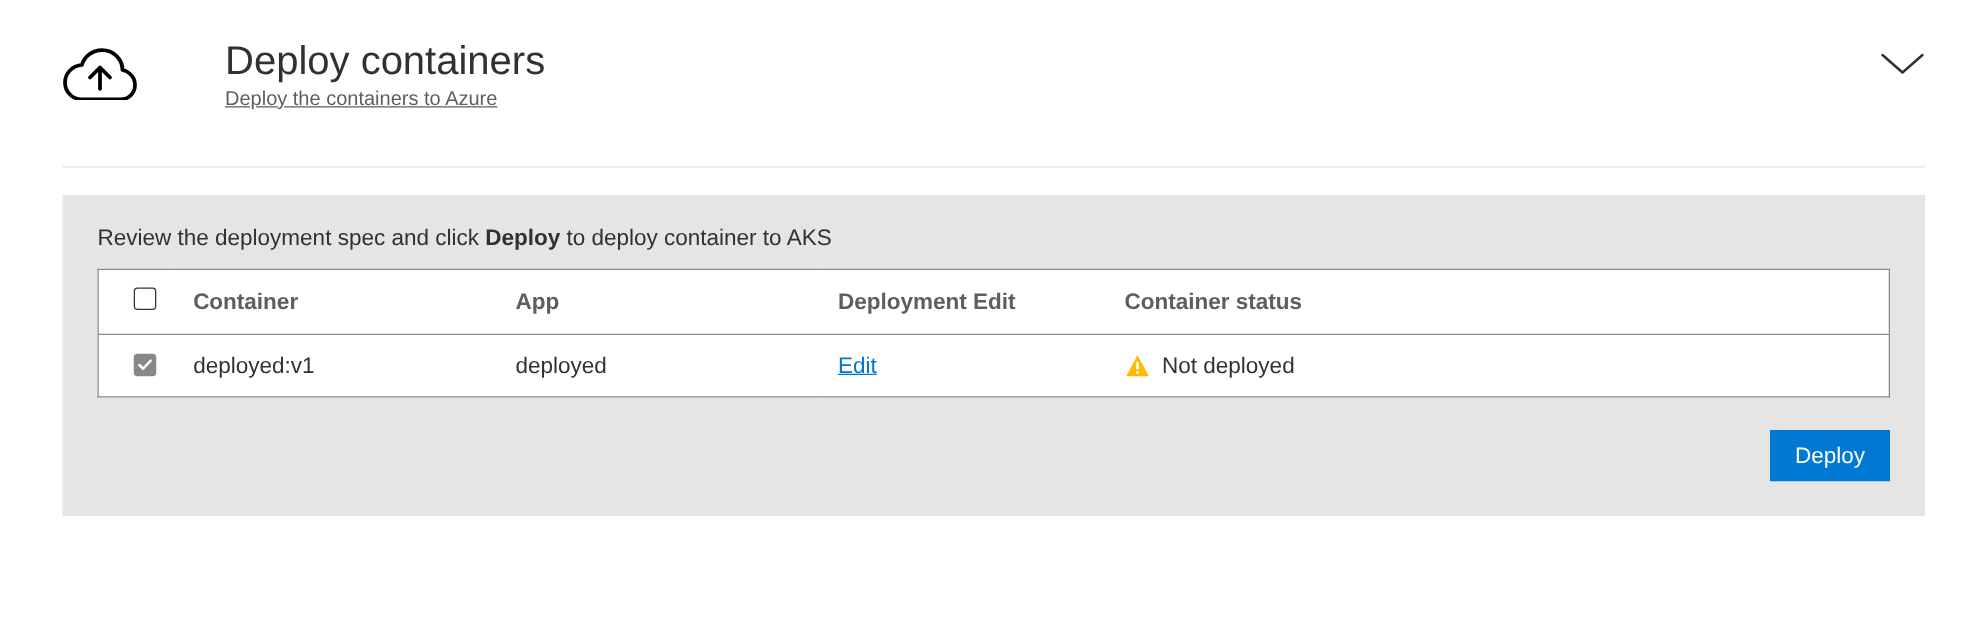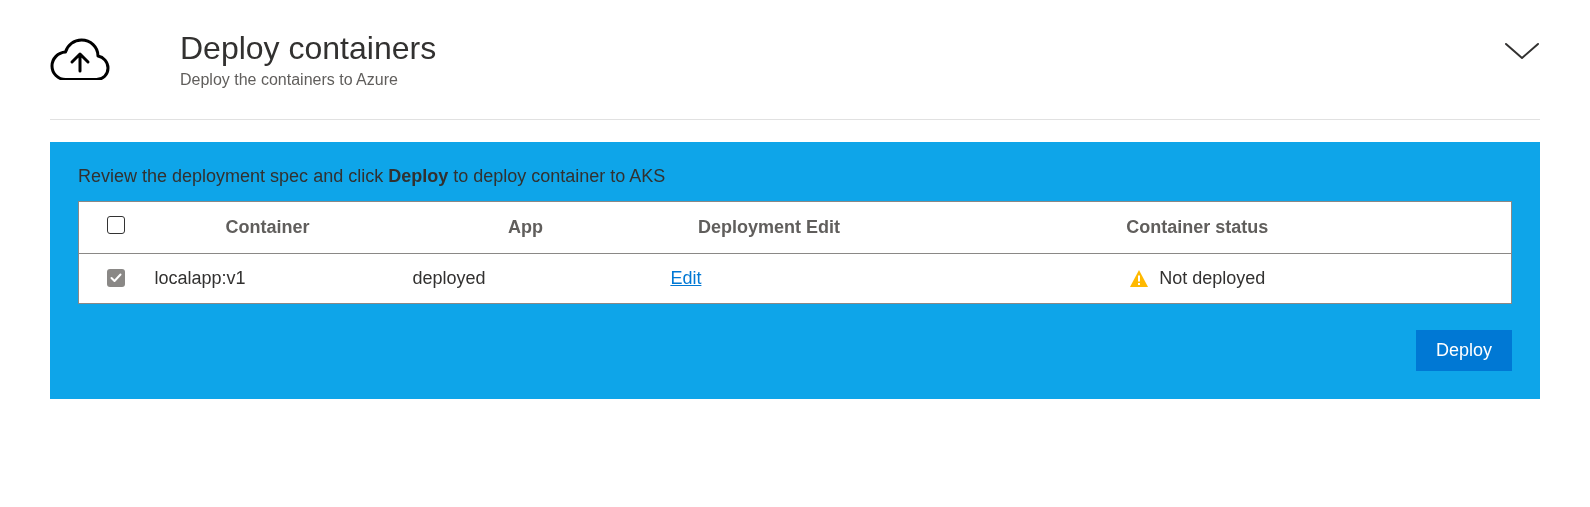--- a/index.html
+++ b/index.html
@@ -10,49 +10,50 @@
     body {
       font-family: "Segoe UI", -apple-system, sans-serif;
       background: #ffffff;
       color: #323130;
       padding: 30px 50px;
     }
     .header {
       display: flex;
       align-items: flex-start;
       gap: 70px;
-      padding-bottom: 30px;
+      padding-bottom: 44px;
       border-bottom: 1px solid #e1e1e1;
       margin-bottom: 22px;
     }
     .header-icon {
       flex-shrink: 0;
       margin-top: 8px;
     }
     .header-text {
       flex: 1;
     }
     .page-title {
       font-size: 32px;
       font-weight: 350;
       color: #323130;
       margin-bottom: 4px;
     }
     .page-subtitle {
       font-size: 16px;
       color: #605e5c;
       font-weight: 400;
+      text-decoration: underline;
     }
     .chevron-toggle {
       margin-top: 12px;
       cursor: pointer;
       flex-shrink: 0;
     }
     .content-panel {
-      background: #0ea5e9;
+      background: #e5e5e5;
       padding: 24px 28px 28px 28px;
       margin-left: 0;
     }
     .instruction {
       font-size: 18px;
       color: #323130;
       margin-bottom: 14px;
     }
     .instruction strong {
       font-weight: 600;
@@ -66,21 +67,20 @@
     th, td {
       text-align: left;
       padding: 14px 16px;
       font-size: 18px;
       vertical-align: middle;
     }
     th {
       font-weight: 600;
       color: #605e5c;
       border-bottom: 1px solid #8a8886;
-      text-align: center;
     }
     th.check-col, td.check-col {
       width: 60px;
       text-align: center;
       padding-left: 22px;
       padding-right: 8px;
     }
     .header-checkbox {
       width: 18px;
       height: 18px;
@@ -106,21 +106,20 @@
     }
     .edit-link {
       color: #0078d4;
       text-decoration: underline;
       cursor: pointer;
     }
     .status-cell {
       display: flex;
       align-items: center;
       gap: 10px;
-      justify-content: center;
     }
     .footer {
       display: flex;
       justify-content: flex-end;
       margin-top: 26px;
     }
     .deploy-button {
       background: #0078d4;
       color: #ffffff;
       border: none;
@@ -174,21 +173,21 @@
     </thead>
     <tbody>
       <tr>
         <td class="check-col">
           <span class="row-checkbox">
             <svg viewBox="0 0 12 12">
               <path d="M1.5 6 L4.5 9 L10.5 2.5" stroke="#ffffff" stroke-width="2" fill="none" stroke-linecap="round" stroke-linejoin="round"></path>
             </svg>
           </span>
         </td>
-        <td>localapp:v1</td>
+        <td>deployed:v1</td>
         <td>deployed</td>
         <td>
           <span class="edit-link">Edit</span>
         </td>
         <td>
           <span class="status-cell">
             <svg width="20" height="20" viewBox="0 0 20 20">
               <path d="M10 1 L19 18 L1 18 Z" fill="#ffb900"></path>
               <rect x="9" y="6.5" width="2" height="6" fill="#ffffff"></rect>
               <rect x="9" y="14" width="2" height="2" fill="#ffffff"></rect>

